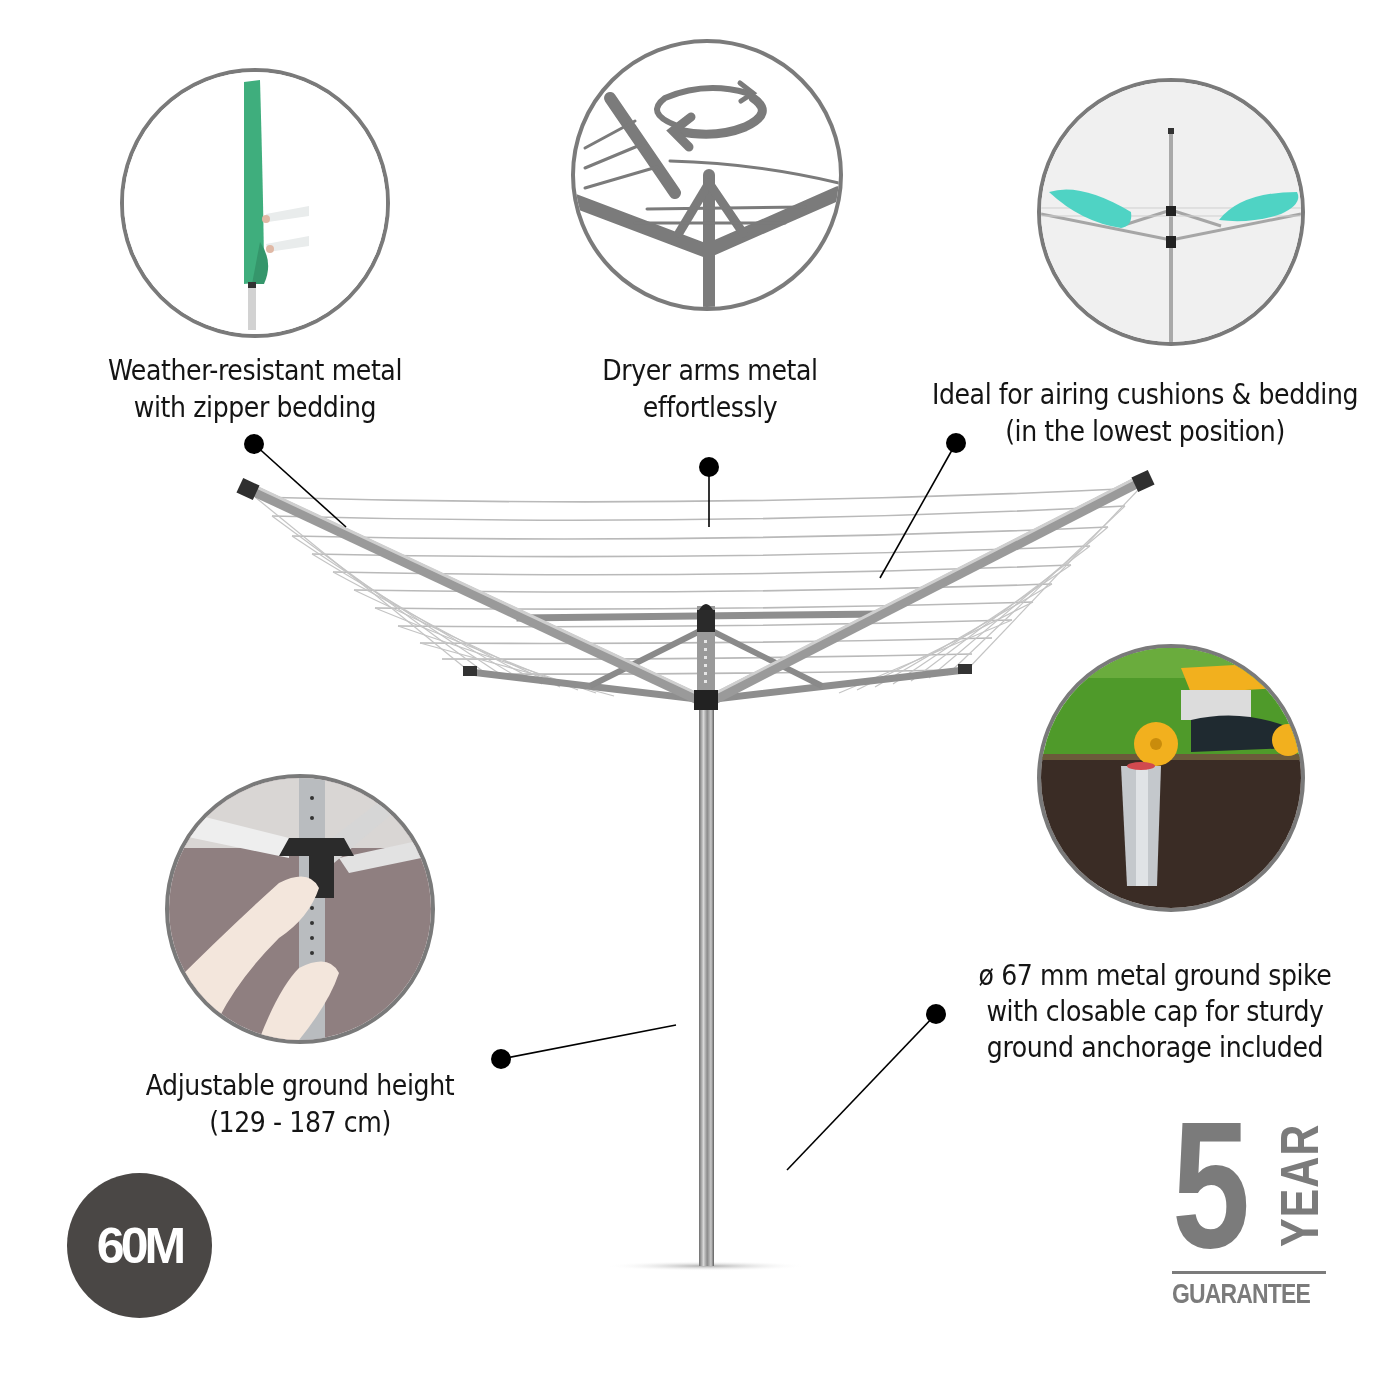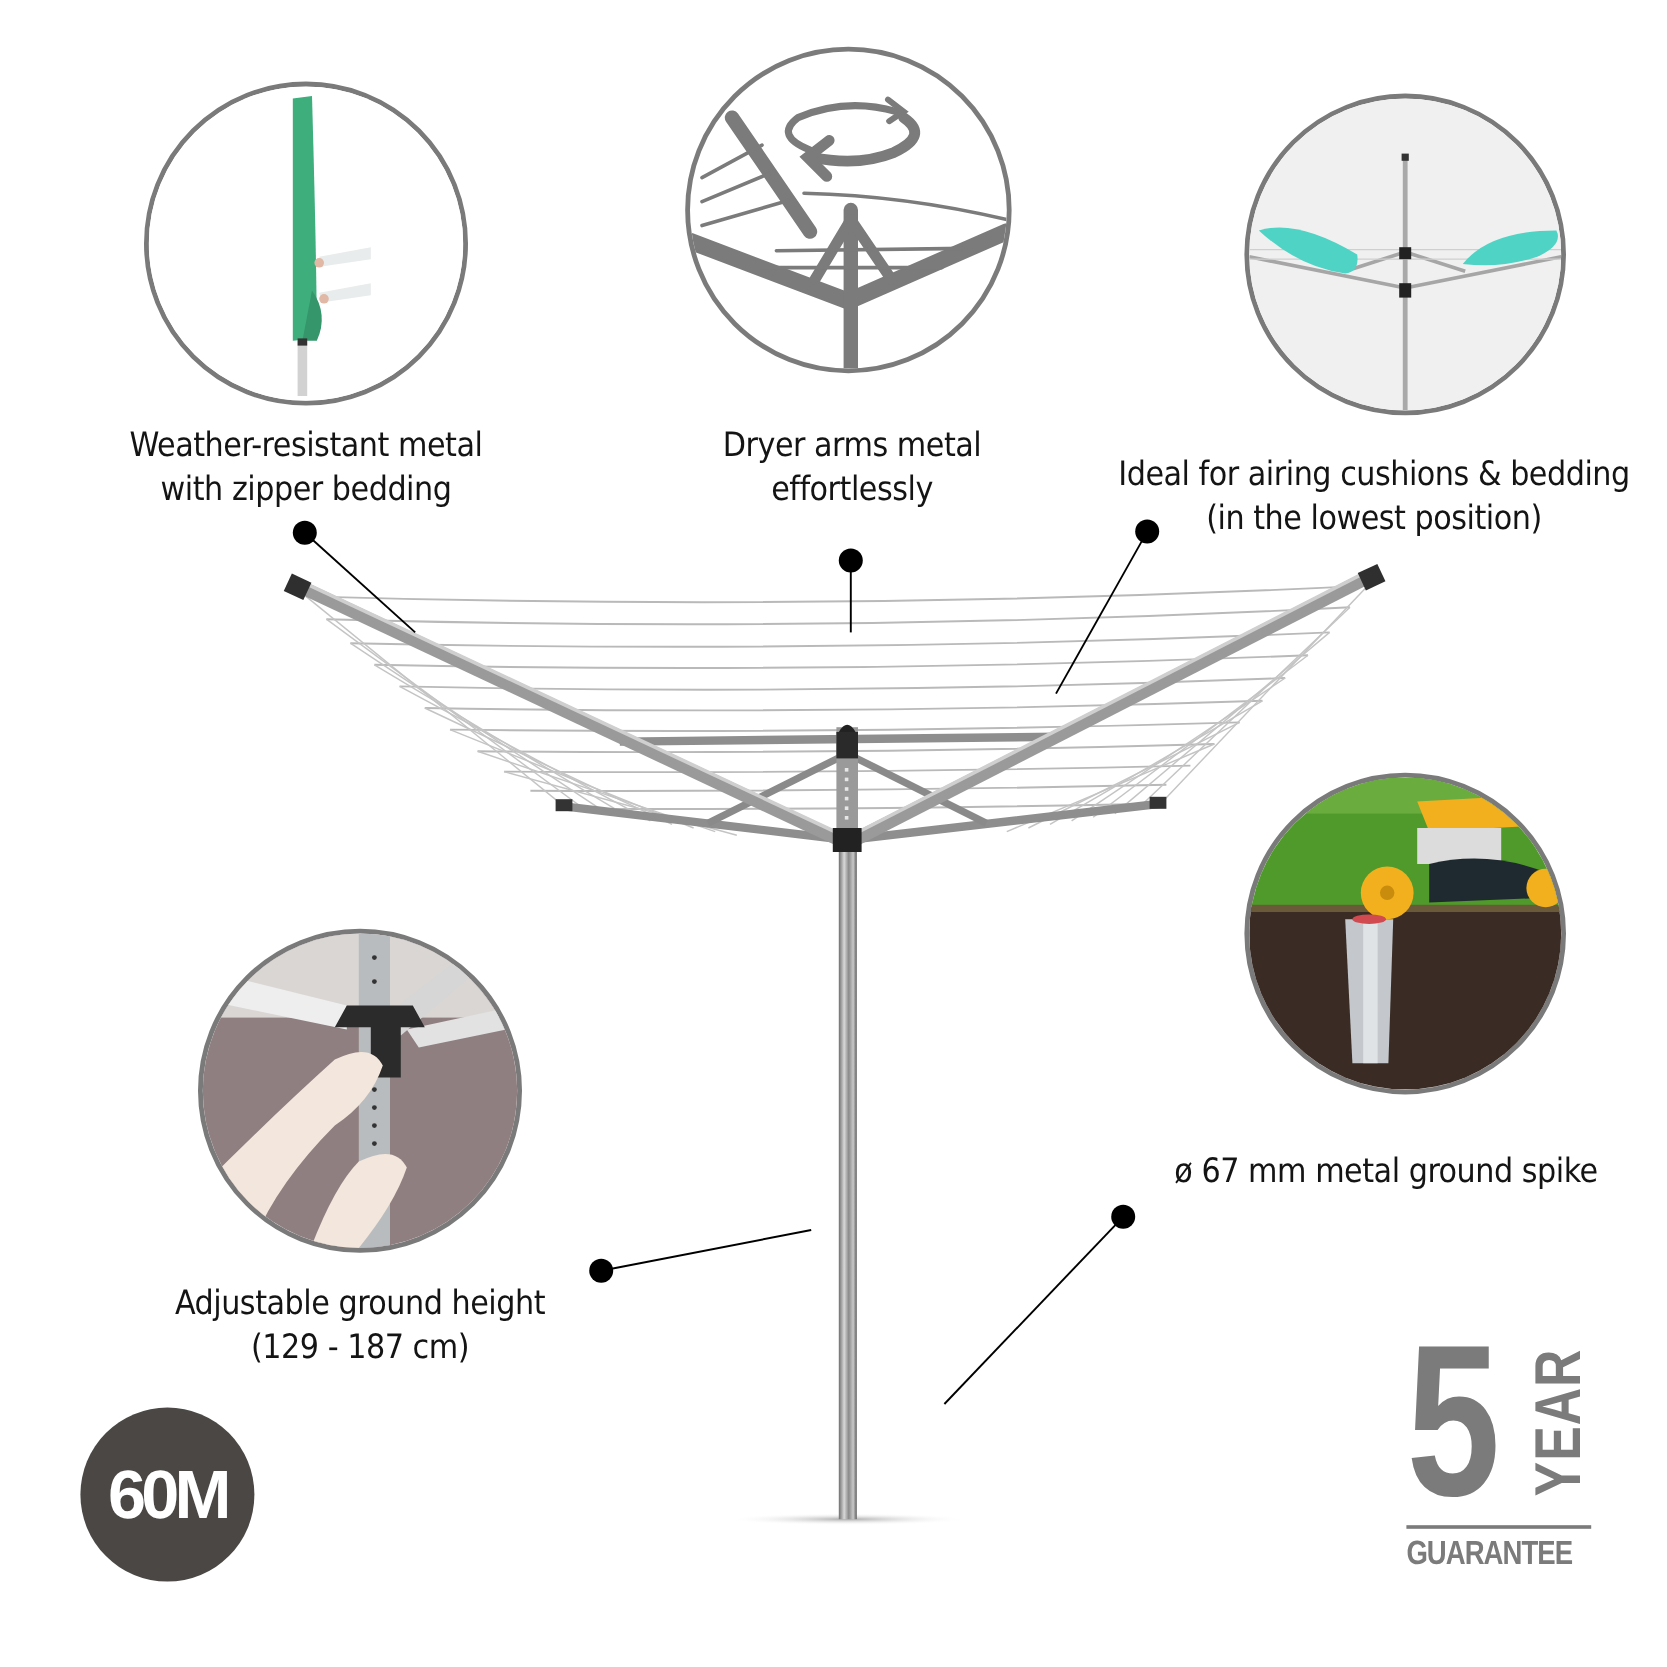--- a/index.html
+++ b/index.html
@@ -11,21 +11,21 @@
                font-stretch: condensed; }
     .caption span { display: block; }
     .inset { position: absolute; border-radius: 50%; border: 4px solid #7a7a7a;
              overflow: hidden; box-sizing: border-box; background: #fff; }
     .dot { position: absolute; width: 20px; height: 20px; border-radius: 50%; background: #000; }
     svg { display: block; }
     .badge60 { position: absolute; left: 67px; top: 1173px; width: 145px; height: 145px;
                border-radius: 50%; background: #4a4745; color: #fff;
                display: flex; align-items: center; justify-content: center;
                font-family: "Liberation Sans", sans-serif; font-weight: bold;
-               font-size: 57px; letter-spacing: -4px; }
+               font-size: 50px; letter-spacing: -4px; }
     .guar { position: absolute; left: 1172px; top: 1115px; width: 156px; height: 200px; color: #7b7b7b; }
     .guar .five { position: absolute; left: 0; top: -20px; font-family: "Liberation Sans", sans-serif;
                   font-weight: bold; font-size: 180px; line-height: 180px; transform: scaleX(0.78);
                   transform-origin: left top; color: #7b7b7b; }
     .guar .year { position: absolute; left: 100px; top: 132px; font-family: "Liberation Sans", sans-serif;
                   font-weight: bold; font-size: 54px; line-height: 54px; transform: rotate(-90deg) scaleX(0.8);
                   transform-origin: left top; color: #7b7b7b; letter-spacing: 1px; }
     .guar .rule { position: absolute; left: 0; top: 156px; width: 154px; height: 3px; background: #7b7b7b; }
     .guar .gtext { position: absolute; left: 0; top: 164px; width: 154px; font-family: "Liberation Sans", sans-serif;
                    font-weight: bold; font-size: 28px; line-height: 30px; letter-spacing: -1px;
@@ -250,20 +250,22 @@
     <circle cx="115" cy="96" r="22" fill="#f2b01e"></circle>
     <circle cx="115" cy="96" r="6" fill="#c98c0c"></circle>
     <circle cx="247" cy="92" r="16" fill="#f2b01e"></circle>
     <path d="M80 118 L120 118 L116 238 L86 238 Z" fill="#c4c8cc"></path>
     <rect x="95" y="118" width="12" height="120" fill="#e0e3e6"></rect>
     <ellipse cx="100" cy="118" rx="14" ry="4" fill="#d14a4f"></ellipse>
   </svg>
 </div>
 <div class="caption" style="left:960px;top:958px;width:390px;line-height:36px">
   <span>ø 67 mm metal ground spike</span>
+  <span>with closable cap for sturdy</span>
+  <span>ground anchorage included</span>
 </div>
 
 <div class="badge60">
   <span>60M</span>
 </div>
 
 <div class="guar">
   <div class="five">5</div>
   <div class="year">YEAR</div>
   <div class="rule"></div>

